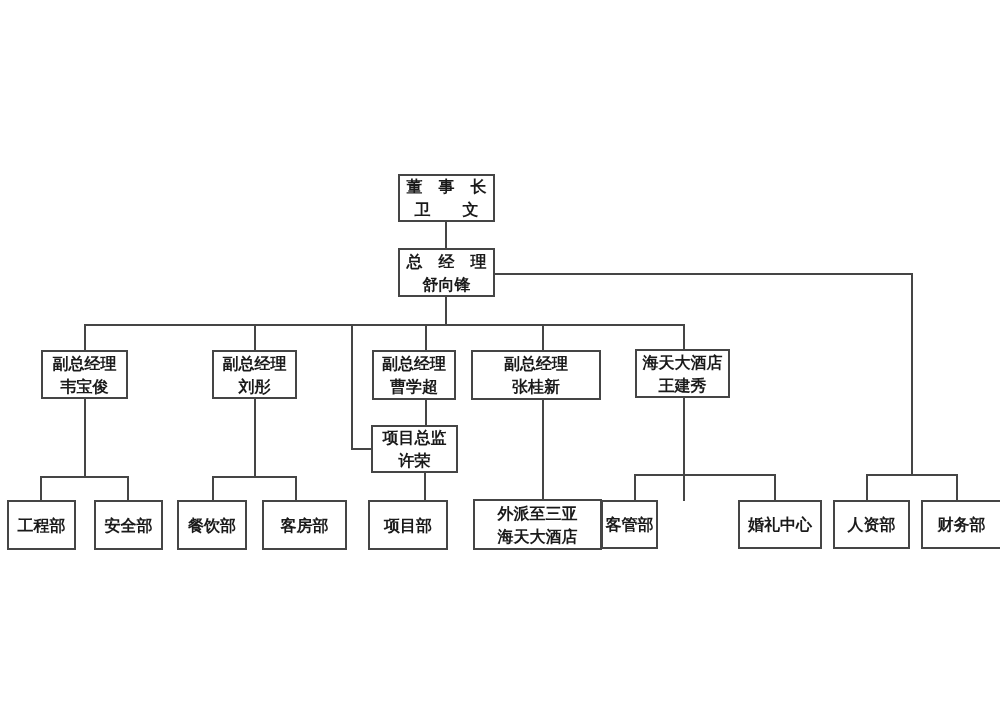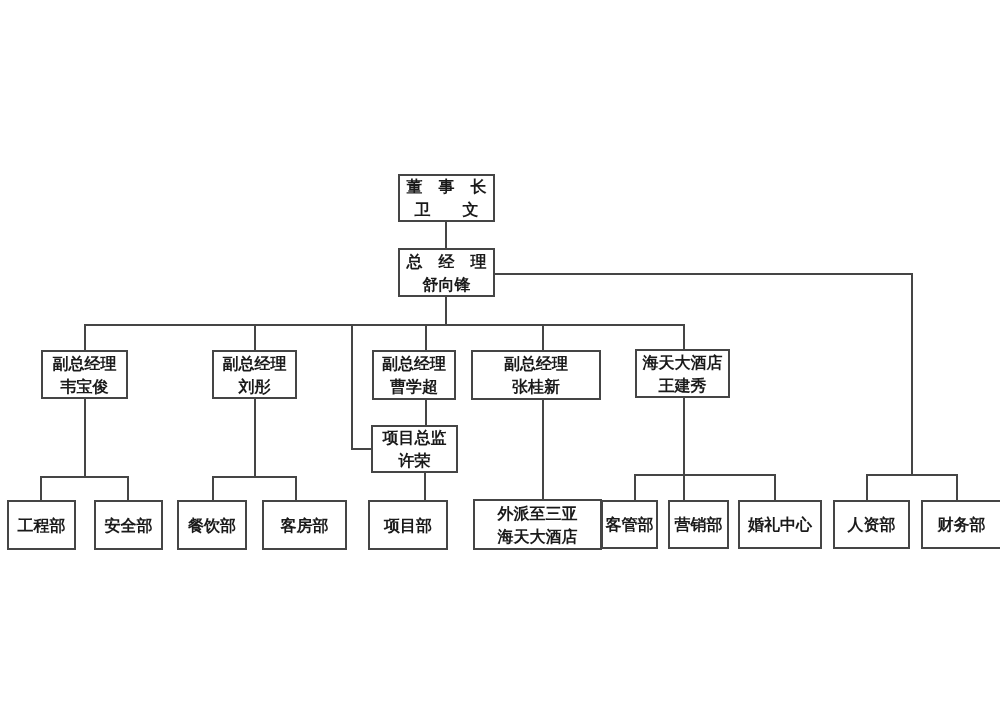--- a/index.html
+++ b/index.html
@@ -151,23 +151,20 @@
 
   <div class="box" style="left:473px;top:499px;width:129px;height:51px">
     <div class="bline">外派至三亚</div>
     <div class="bline">海天大酒店</div>
   </div>
 
   <div class="box" style="left:601px;top:500px;width:57px;height:49px">
     <div class="bline">客管部</div>
   </div>
 
-  <div class="box" style="left:668px;top:500px;width:61px;height:49px">
-    <div class="bline">营销部</div>
-  </div>
 
   <div class="box" style="left:738px;top:500px;width:84px;height:49px">
     <div class="bline">婚礼中心</div>
   </div>
 
   <div class="box" style="left:833px;top:500px;width:77px;height:49px">
     <div class="bline">人资部</div>
   </div>
 
   <div class="box" style="left:921px;top:500px;width:81px;height:49px">

